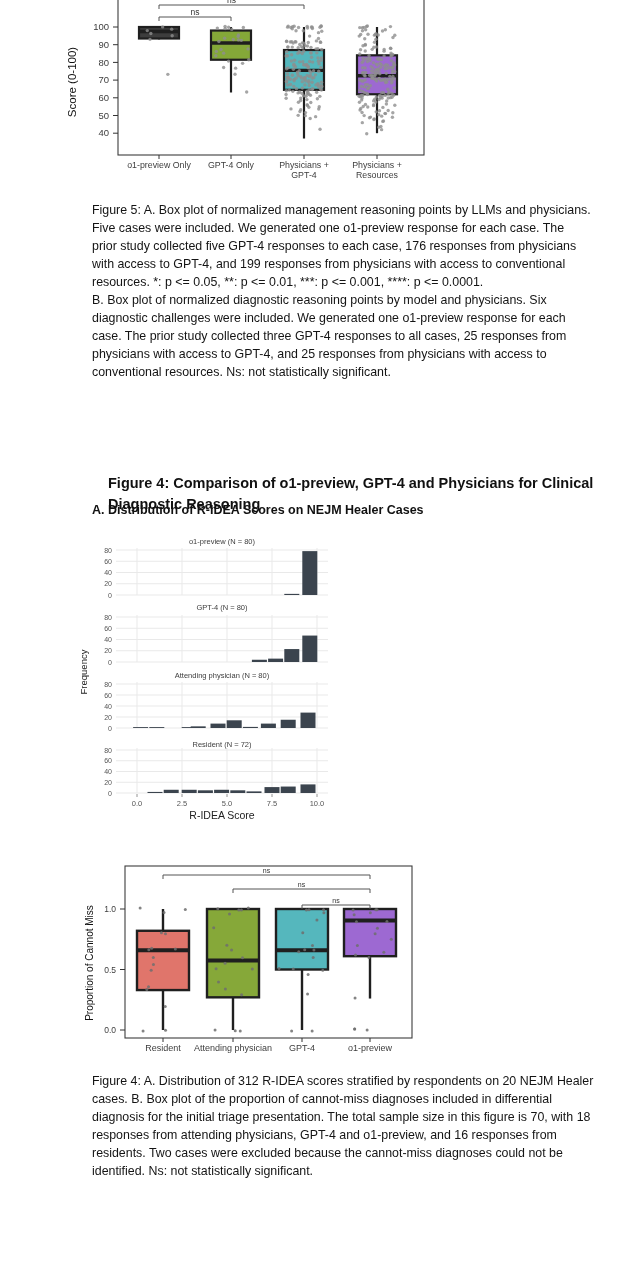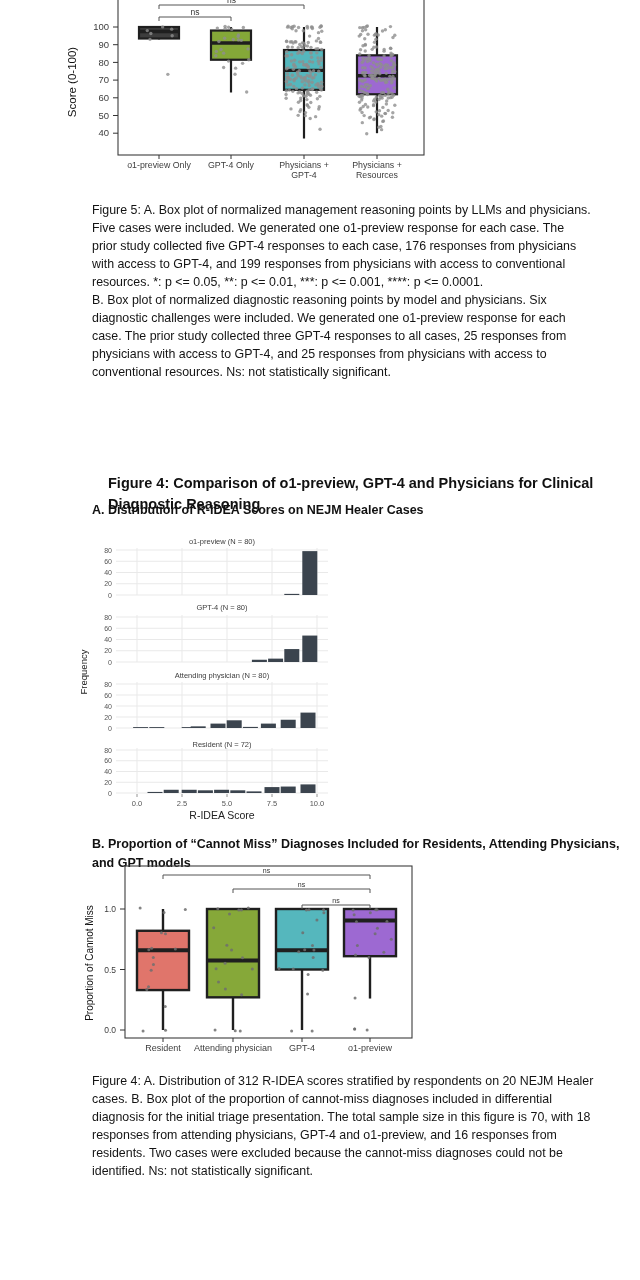--- a/index.html
+++ b/index.html
@@ -592,21 +592,20 @@
       <line x1="227" x2="227" y1="794" y2="797" stroke="#888" stroke-width="0.9"></line>
       <text x="227" y="806" text-anchor="middle" font-size="7.5" fill="#555">5.0</text>
       <line x1="272" x2="272" y1="794" y2="797" stroke="#888" stroke-width="0.9"></line>
       <text x="272" y="806" text-anchor="middle" font-size="7.5" fill="#555">7.5</text>
       <line x1="317" x2="317" y1="794" y2="797" stroke="#888" stroke-width="0.9"></line>
       <text x="317" y="806" text-anchor="middle" font-size="7.5" fill="#555">10.0</text>
       <text x="222" y="819" text-anchor="middle" font-size="10.5" fill="#222">R-IDEA Score</text>
       <text x="87" y="672" text-anchor="middle" font-size="9.5" fill="#222" transform="rotate(-90 87 672)">Frequency</text>
     </svg>
 
-  <p class="subhead abs" style="left:92px;top:835px;width:540px;">B. Proportion of “Cannot Miss” Diagnoses Included for Residents, Attending Physicians, and GPT models</p>
 
   <svg id="fig4-box" class="abs" style="left:0;top:858px;" width="640" height="214" viewBox="0 858 640 214">
       <rect x="125" y="866" width="287" height="172" fill="none" stroke="#3c3c3c" stroke-width="1.1"></rect>
       <line x1="120" x2="125" y1="909" y2="909" stroke="#333" stroke-width="1"></line>
       <text x="116" y="912.2" text-anchor="end" font-size="8.5" fill="#3d3d3d">1.0</text>
       <line x1="120" x2="125" y1="969.5" y2="969.5" stroke="#333" stroke-width="1"></line>
       <text x="116" y="972.7" text-anchor="end" font-size="8.5" fill="#3d3d3d">0.5</text>
       <line x1="120" x2="125" y1="1030" y2="1030" stroke="#333" stroke-width="1"></line>
       <text x="116" y="1033.2" text-anchor="end" font-size="8.5" fill="#3d3d3d">0.0</text>
       <text x="93" y="963" text-anchor="middle" font-size="10" fill="#111" transform="rotate(-90 93 963)">Proportion of Cannot Miss</text>

